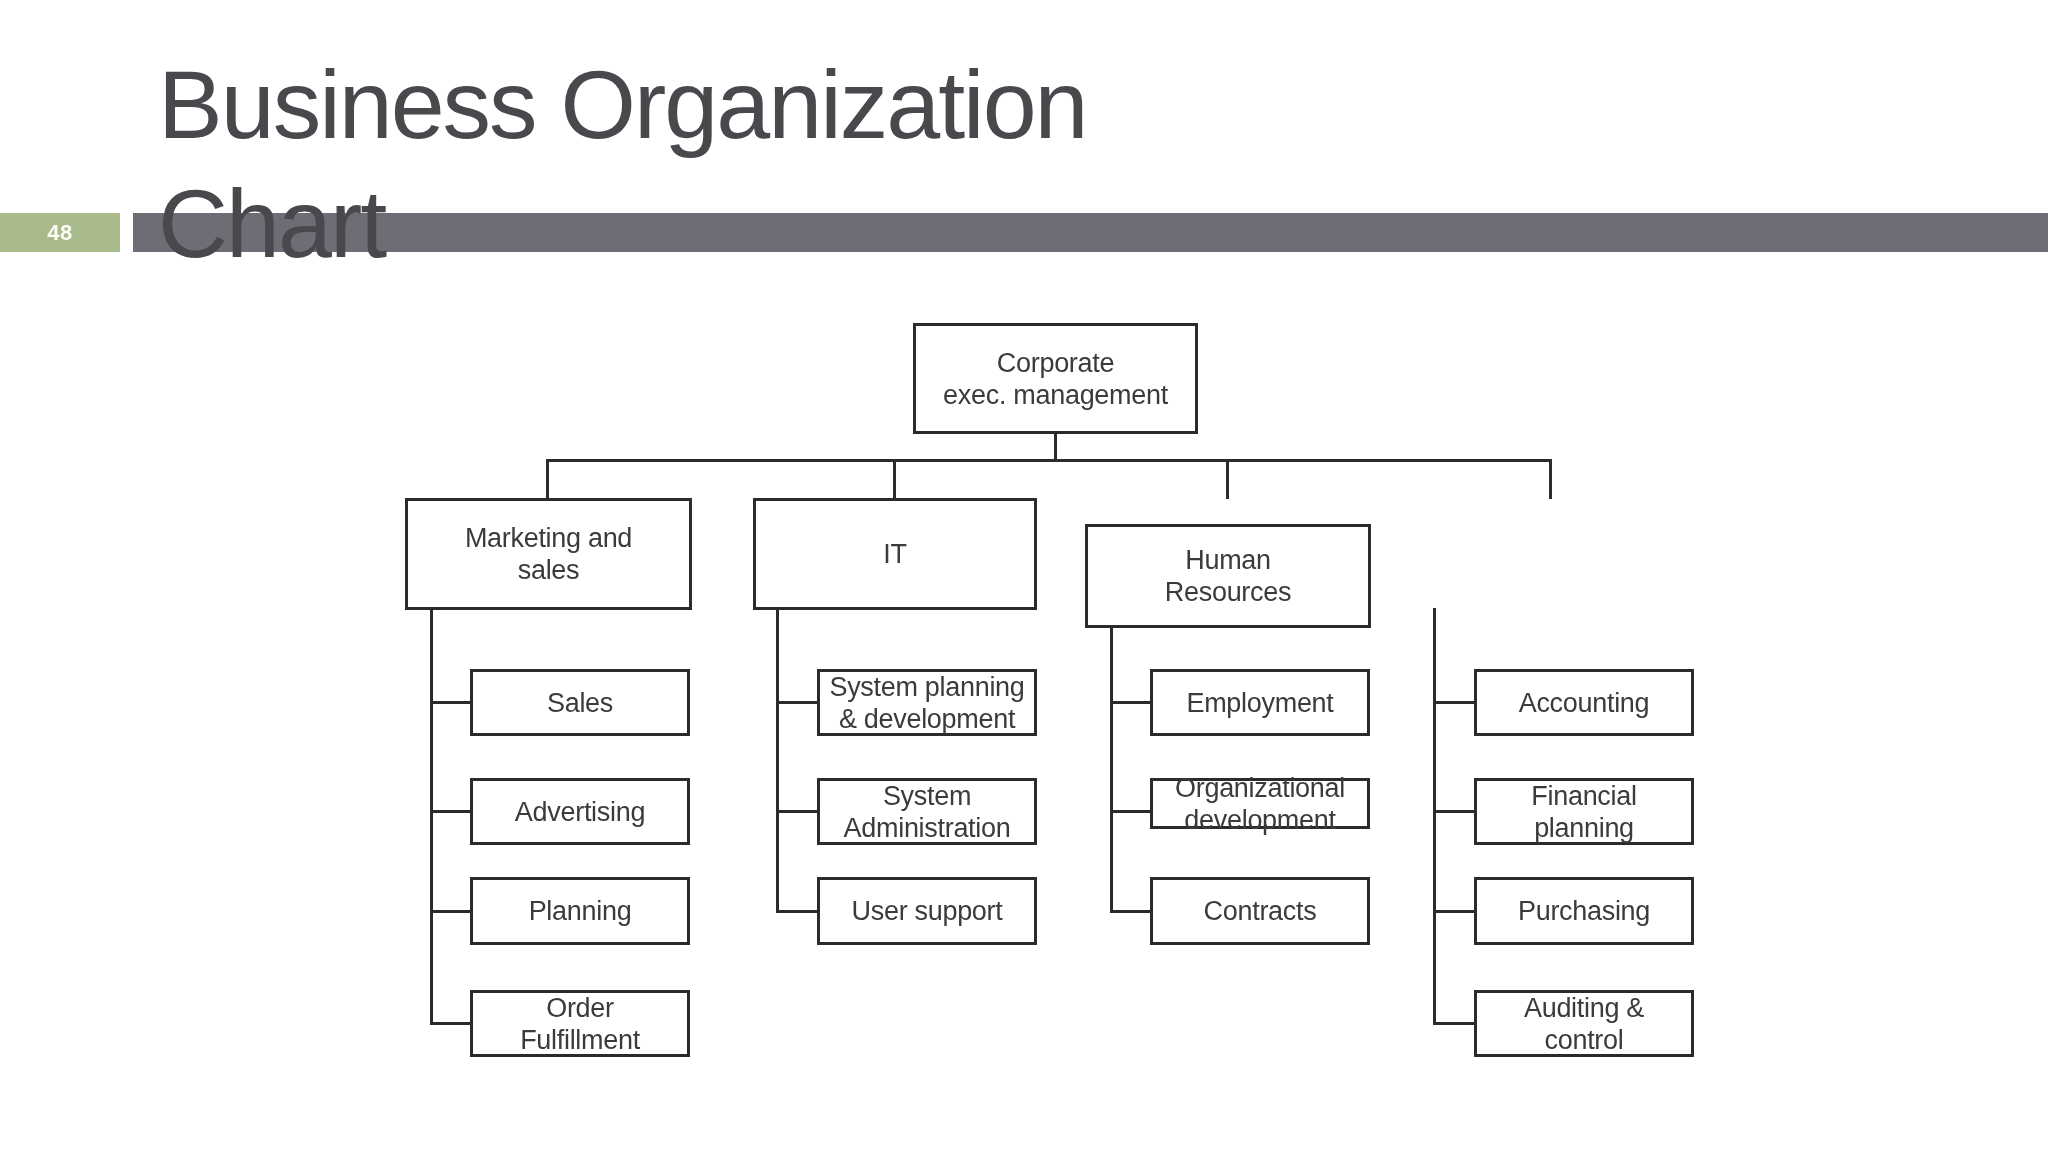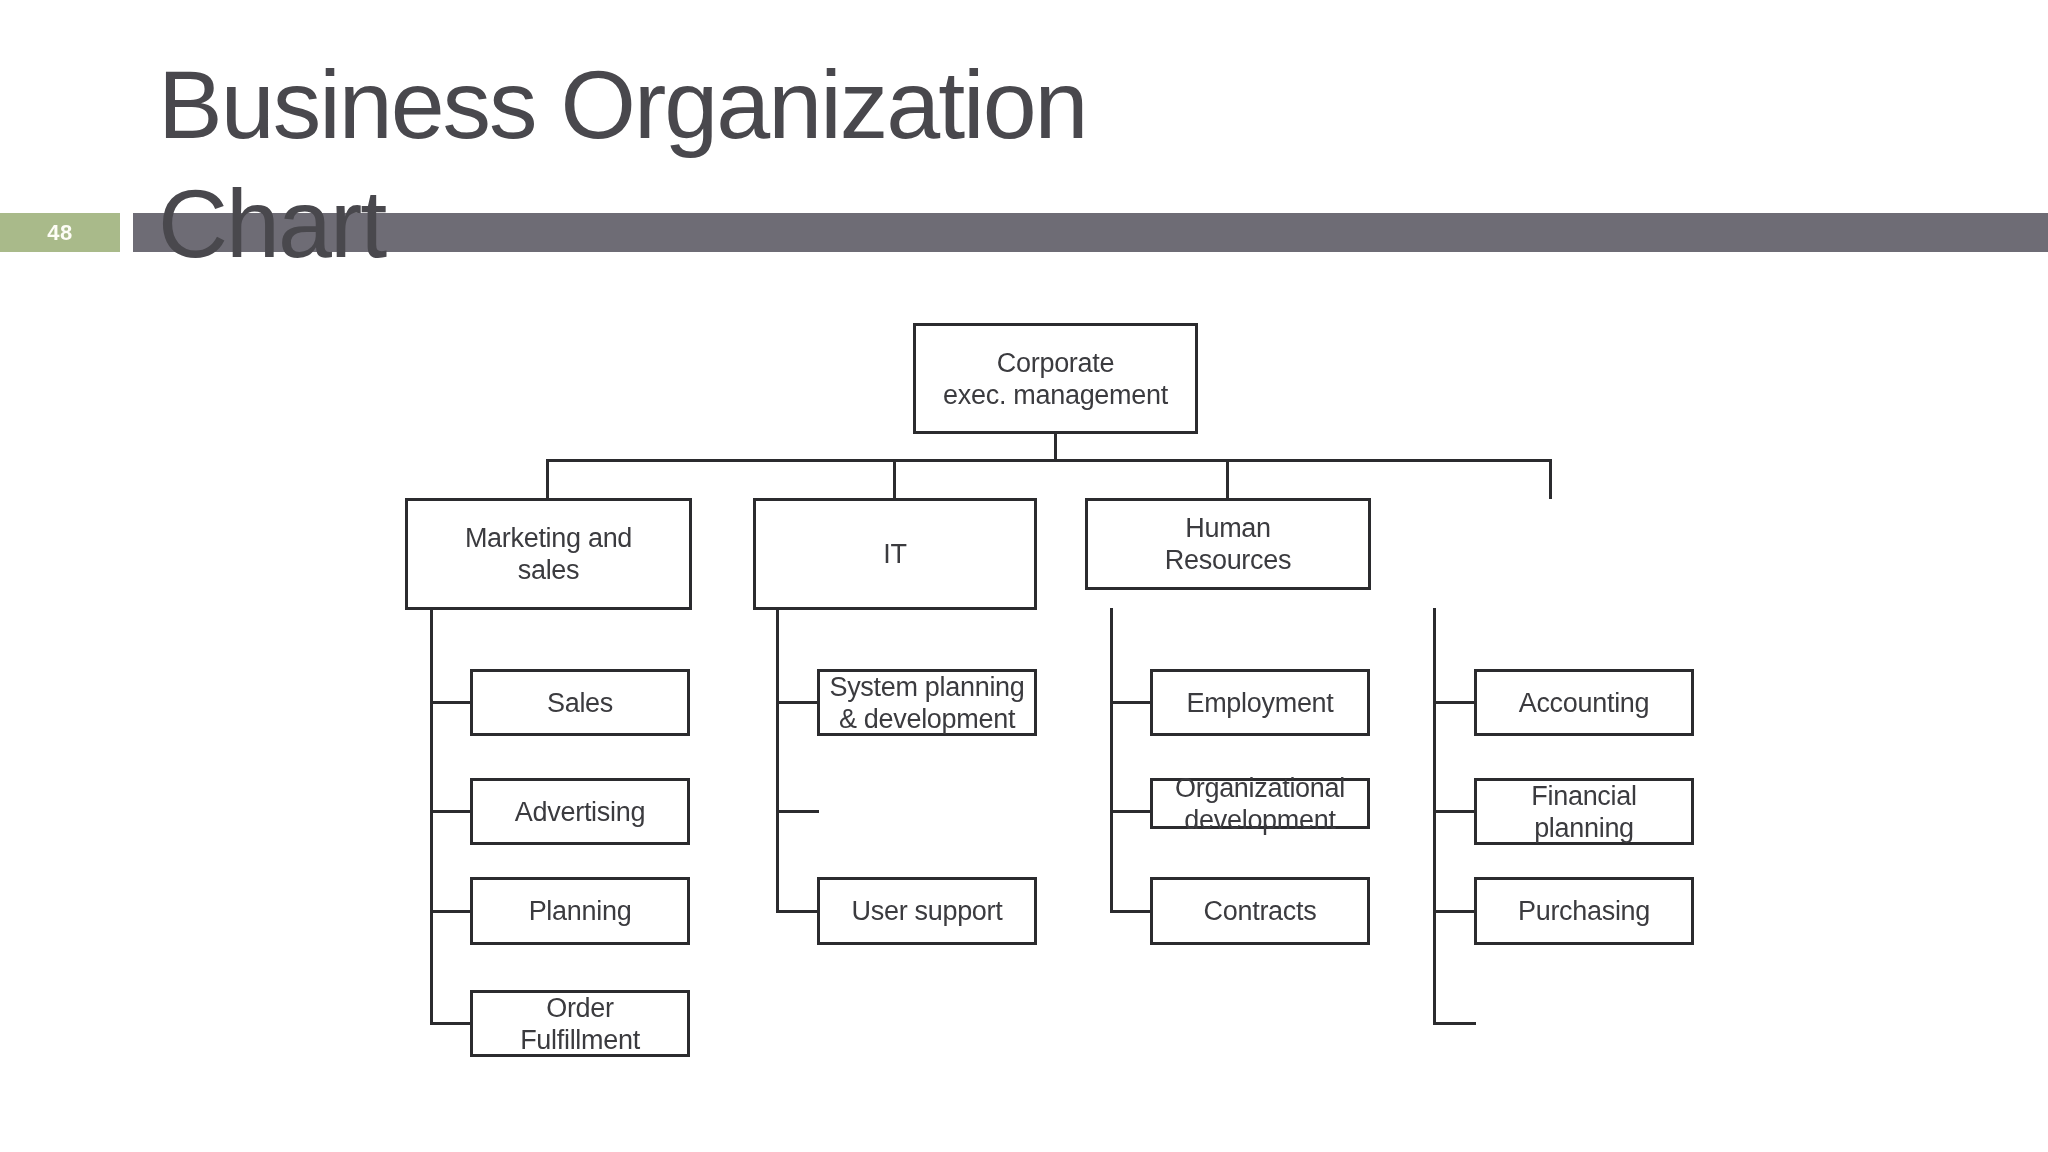--- a/index.html
+++ b/index.html
@@ -98,37 +98,41 @@
     <div class="line" style="left:1433px;top:782px;width:43px;height:3px"></div>
     <div class="line" style="left:1433px;top:882px;width:43px;height:3px"></div>
     <div class="line" style="left:1433px;top:994px;width:43px;height:3px"></div>
 
     <div class="node" style="left:913px;top:295px;width:285px;height:111px">Corporate
 exec. management</div>
 
     <div class="node" style="left:405px;top:470px;width:287px;height:112px">Marketing and
 sales</div>
     <div class="node" style="left:753px;top:470px;width:284px;height:112px">IT</div>
-    <div class="node" style="left:1085px;top:470px;width:286px;height:92px">Human
+    <div class="node" style="left:1085px;top:496px;width:286px;height:104px">Human
 Resources</div>
 
     <div class="node" style="left:470px;top:641px;width:220px;height:67px">Sales</div>
     <div class="node" style="left:470px;top:750px;width:220px;height:67px">Advertising</div>
     <div class="node" style="left:470px;top:849px;width:220px;height:68px">Planning</div>
     <div class="node" style="left:470px;top:962px;width:220px;height:67px">Order
 Fulfillment</div>
 
     <div class="node" style="left:817px;top:641px;width:220px;height:67px">System planning
 &amp; development</div>
+    <div class="node" style="left:817px;top:750px;width:220px;height:67px">System
+Administration</div>
     <div class="node" style="left:817px;top:849px;width:220px;height:68px">User support</div>
 
     <div class="node" style="left:1150px;top:641px;width:220px;height:67px">Employment</div>
     <div class="node" style="left:1150px;top:750px;width:220px;height:51px">Organizational
 development</div>
     <div class="node" style="left:1150px;top:849px;width:220px;height:68px">Contracts</div>
 
     <div class="node" style="left:1474px;top:641px;width:220px;height:67px">Accounting</div>
     <div class="node" style="left:1474px;top:750px;width:220px;height:67px">Financial
 planning</div>
     <div class="node" style="left:1474px;top:849px;width:220px;height:68px">Purchasing</div>
+    <div class="node" style="left:1474px;top:962px;width:220px;height:67px">Auditing &amp;
+control</div>
 
   </div>
 </div>
 
 </body></html>

